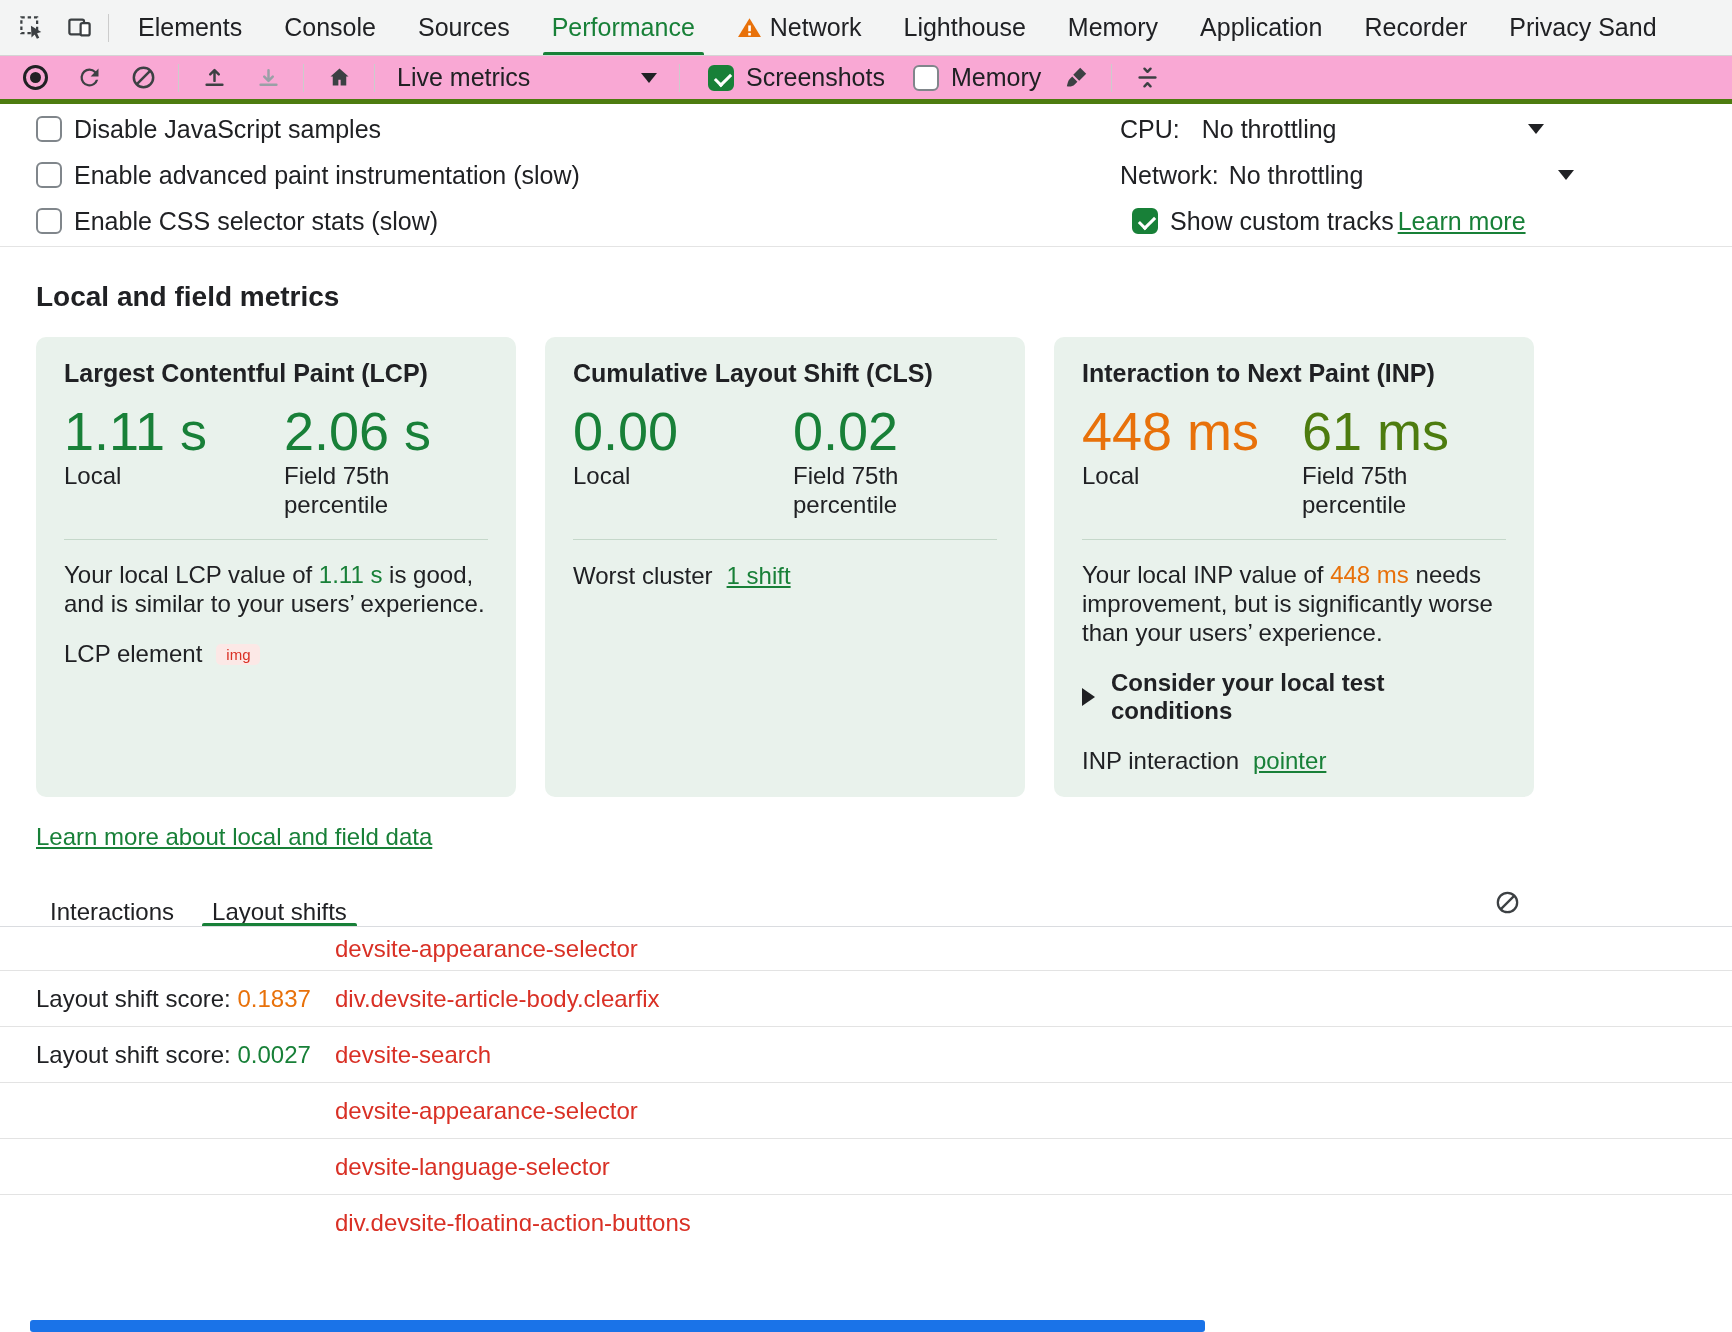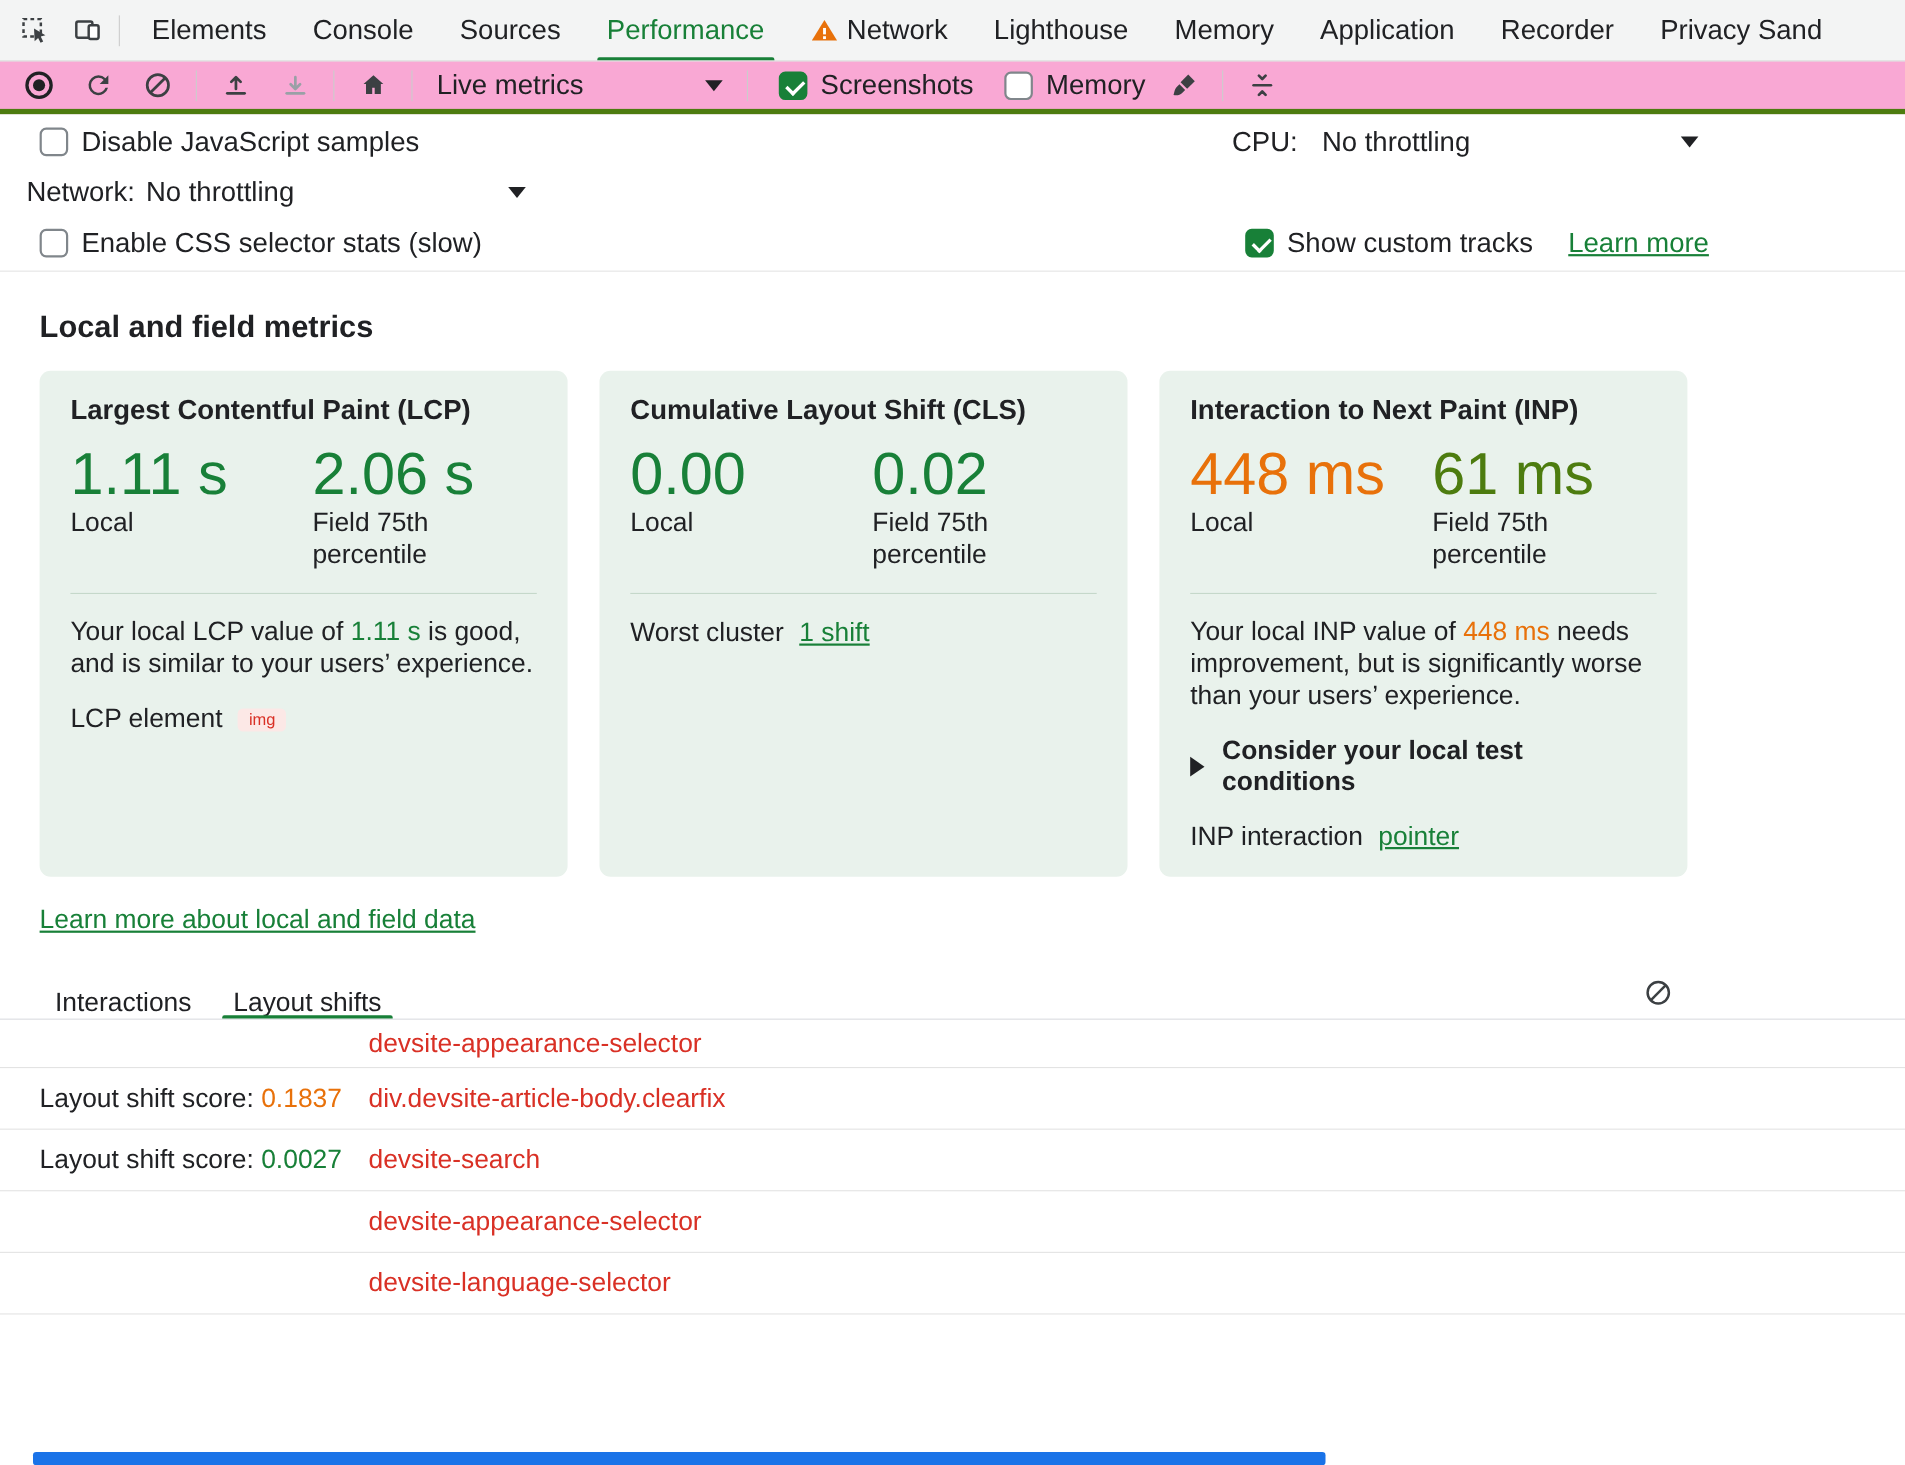--- a/index.html
+++ b/index.html
@@ -249,39 +249,45 @@
         <span>Disable JavaScript samples</span>
       </label>
     </div>
     <div class="opt-right">
       <span class="dd-label">CPU:</span>
       <span class="dd-value">No throttling</span>
       <span class="dd-arrow" style="margin-left:auto; margin-right:188px;"></span>
     </div>
   </div>
   <div class="opt-row">
+    <div class="opt-left">
+      <label class="cb-label">
+        <span class="cb"></span>
+        <span>Enable advanced paint instrumentation (slow)</span>
+      </label>
+    </div>
     <div class="opt-right">
       <span class="dd-label" style="margin-right:10px;">Network:</span>
       <span class="dd-value">No throttling</span>
       <span class="dd-arrow" style="margin-left:auto; margin-right:158px;"></span>
     </div>
   </div>
   <div class="opt-row">
     <div class="opt-left">
       <label class="cb-label">
         <span class="cb"></span>
         <span>Enable CSS selector stats (slow)</span>
       </label>
     </div>
     <div class="opt-right">
       <label class="cb-label">
         <span class="cb checked"></span>
         <span>Show custom tracks</span>
       </label>
-      <a class="green-link" style="margin-left:32px;">Learn more</a>
+      <a class="green-link" style="margin-left:4px;">Learn more</a>
     </div>
   </div>
 </div>
 
 <div class="main">
   <h2>Local and field metrics</h2>
 
   <div class="cards">
 
     <div class="card">
@@ -380,16 +386,20 @@
       <a class="el-link">devsite-search</a>
     </div>
     <div class="log-row">
       <span class="score-cell"><span></span><span class="score-val"></span></span>
       <a class="el-link">devsite-appearance-selector</a>
     </div>
     <div class="log-row">
       <span class="score-cell"><span></span><span class="score-val"></span></span>
       <a class="el-link">devsite-language-selector</a>
     </div>
+    <div class="log-row">
+      <span class="score-cell"><span></span><span class="score-val"></span></span>
+      <a class="el-link">div.devsite-floating-action-buttons</a>
+    </div>
   </div>
 </div>
 
 <div class="selection-bar"></div>
 
 </body></html>

